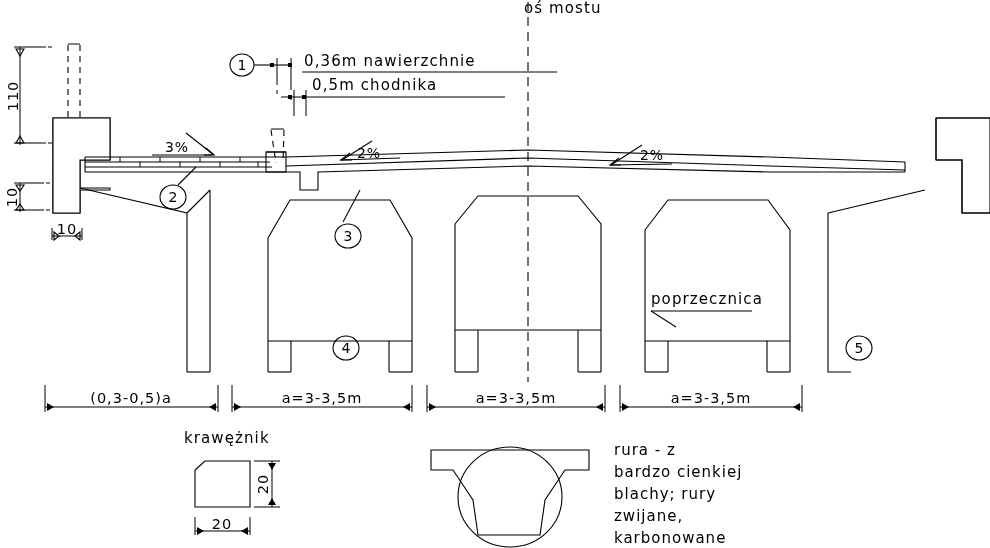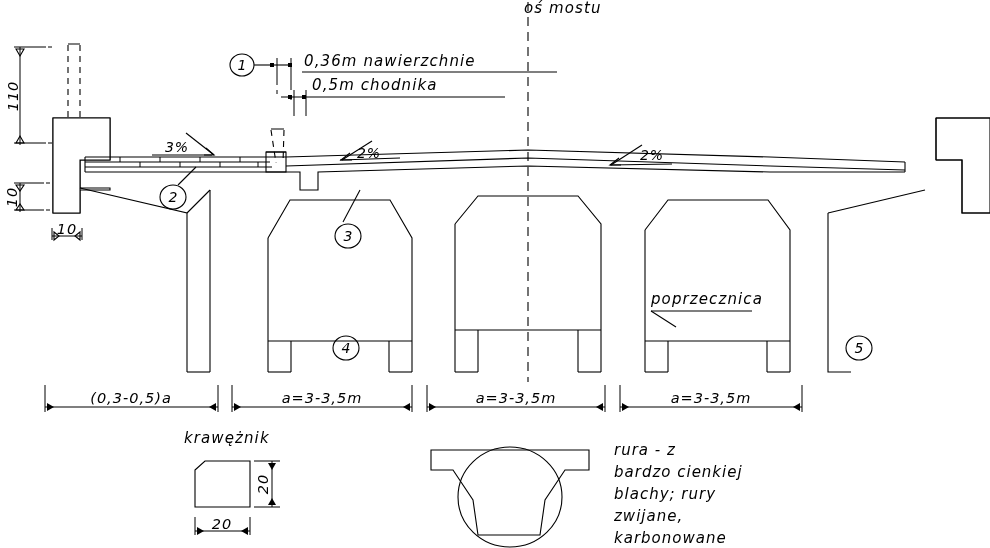--- a/index.html
+++ b/index.html
@@ -11,21 +11,20 @@
     width: 990px;
     height: 548px;
     overflow: hidden;
     font-family: "DejaVu Sans", sans-serif;
   }
   #sheet {
     position: relative;
     width: 990px;
     height: 548px;
     background: #ffffff;
-    font-style: italic;
   }
   svg.drawing {
     position: absolute;
     left: 0;
     top: 0;
     width: 990px;
     height: 548px;
   }
   .ln {
     stroke: #000000;

